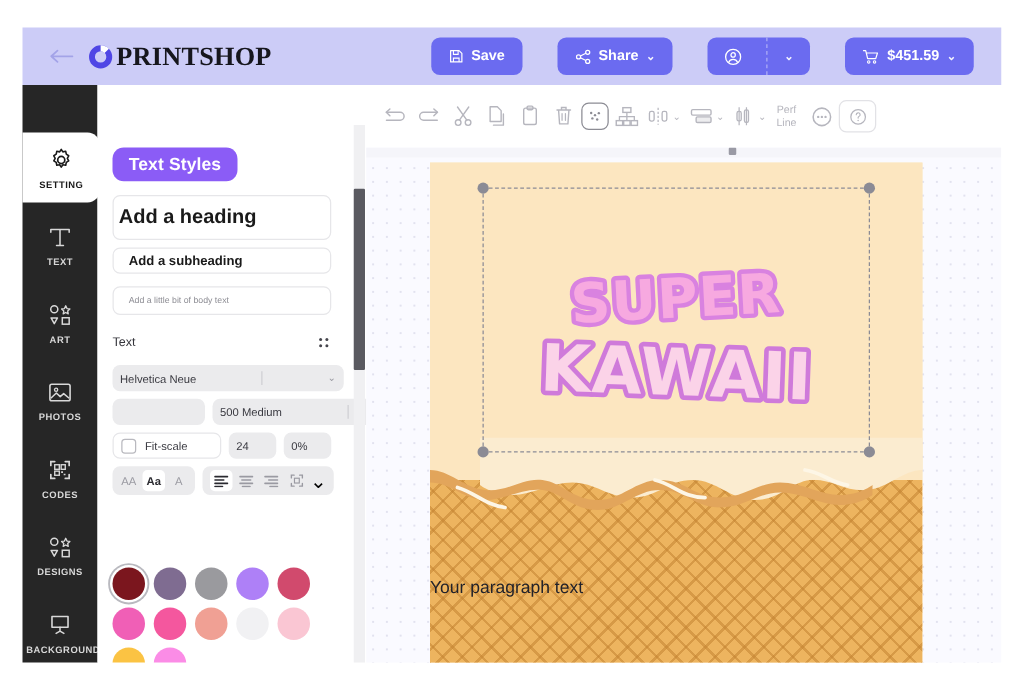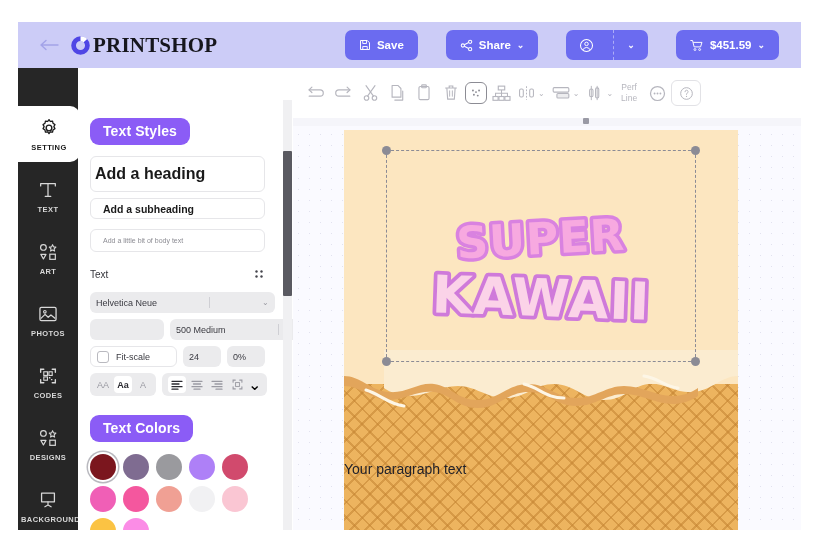--- a/index.html
+++ b/index.html
@@ -455,21 +455,20 @@
             <svg width="11" height="11" viewBox="0 0 12 12" fill="none">
               <path d="M1.2 3.6V1.2h2.4M10.8 3.6V1.2H8.4M1.2 8.4v2.4h2.4M10.8 8.4v2.4H8.4" stroke="currentColor" stroke-width="1.2" stroke-linecap="round"></path>
               <rect x="3.9" y="3.9" width="4.2" height="4.2" stroke="currentColor" stroke-width="1"></rect>
             </svg>
           </div>
           <span class="dd">⌄</span>
         </div>
       </div>
     </div>
 
-    <div id="colors-chip" class="chip">Text Colors</div>
 
     <div id="swatches">
       <div class="swatch selected" style="background:#7b161e"></div>
       <div class="swatch" style="background:#7f6c91"></div>
       <div class="swatch" style="background:#9a9a9e"></div>
       <div class="swatch" style="background:#ae80f7"></div>
       <div class="swatch" style="background:#d14a6d"></div>
       <div class="swatch" style="background:#f05fb6"></div>
       <div class="swatch" style="background:#f4579e"></div>
       <div class="swatch" style="background:#f0a094"></div>

